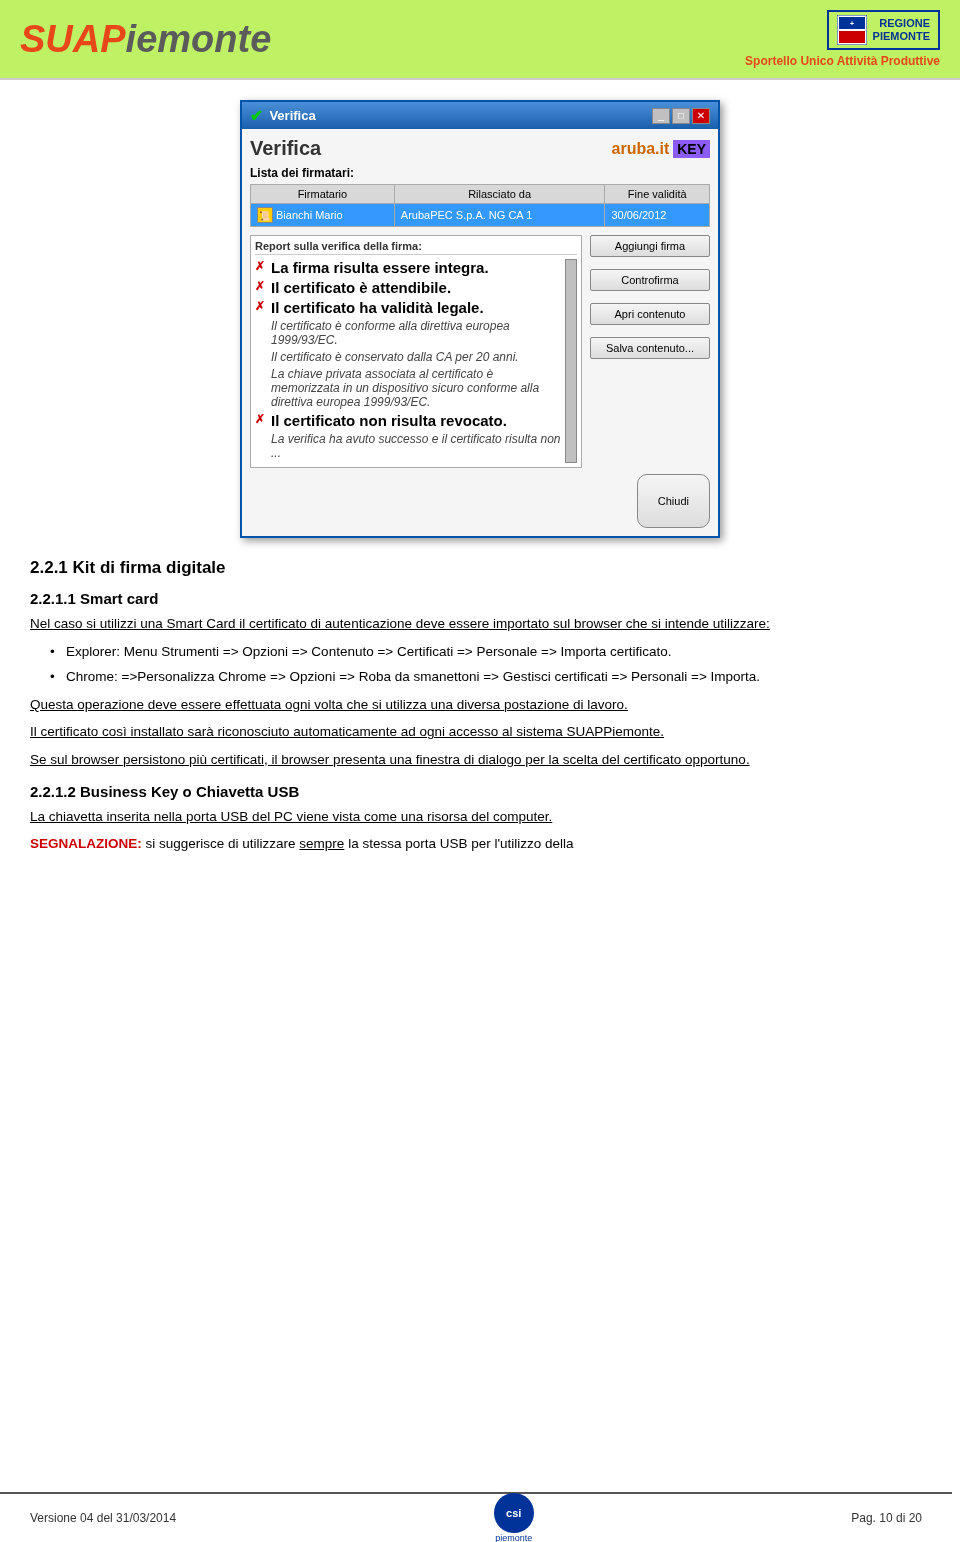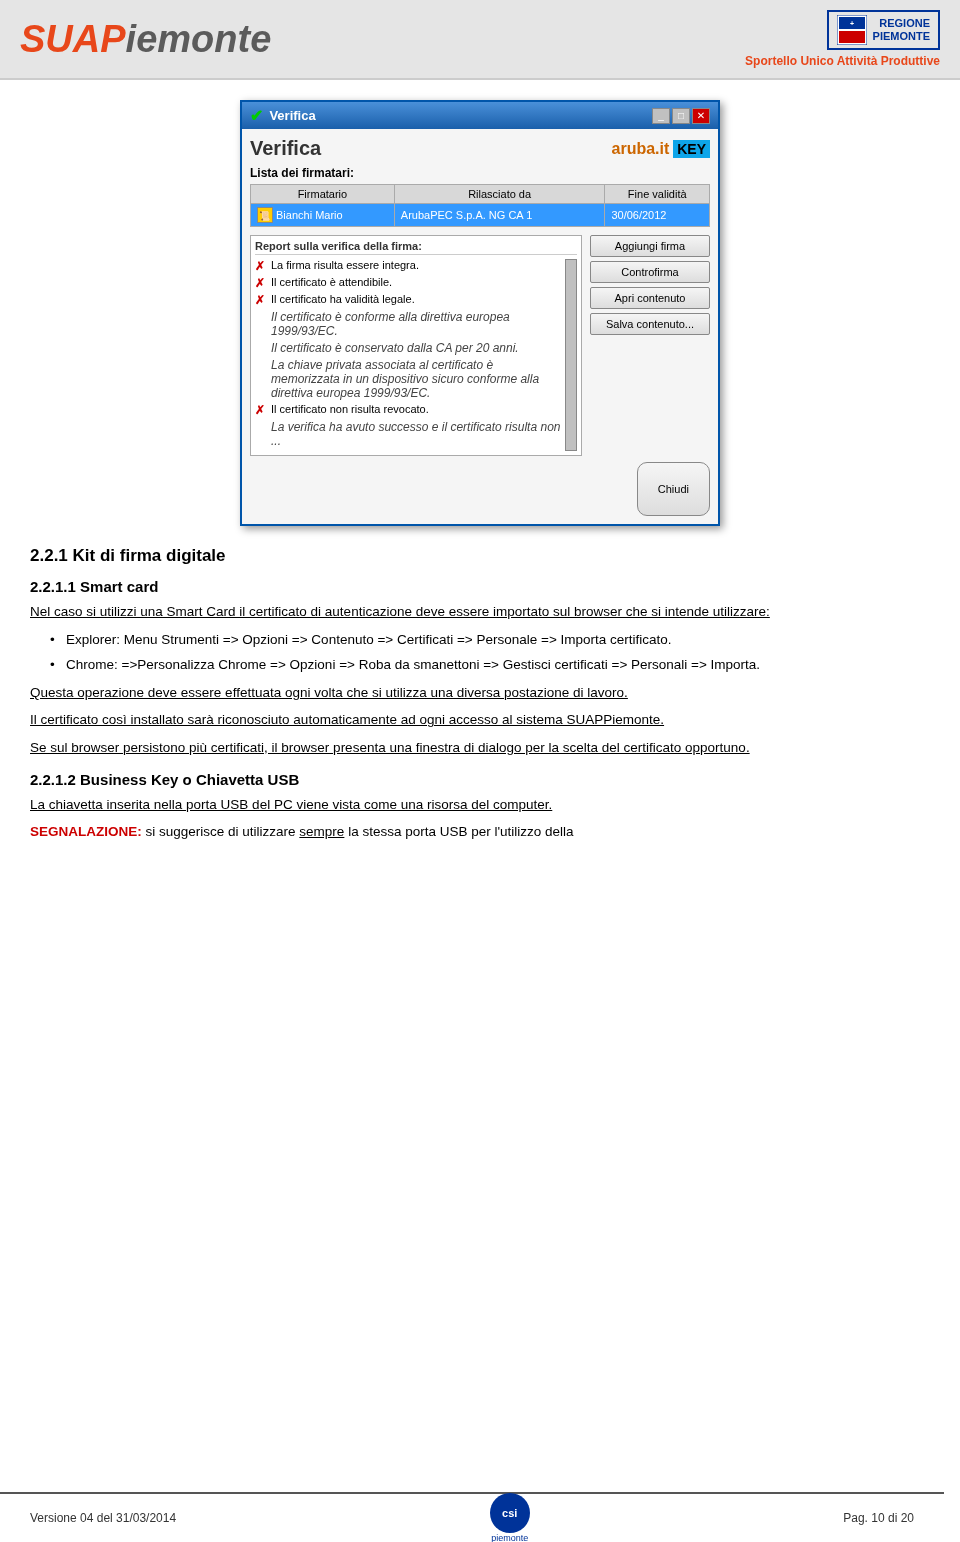--- a/index.html
+++ b/index.html
@@ -13,21 +13,21 @@
       position: relative;
     }
 
     
     .header {
       display: flex;
       align-items: center;
       justify-content: space-between;
       padding: 10px 20px;
       border-bottom: 2px solid #ccc;
-      background: #e5e5e5;
+      background: #bef264;
     }
     .suap-logo {
       font-size: 38px;
       font-weight: bold;
       font-style: italic;
     }
     .suap-logo .suap-part {
       color: #e8471a;
     }
     .suap-logo .piemonte-part {
@@ -129,21 +129,21 @@
       font-size: 20px;
       font-weight: bold;
       color: #333;
     }
     .aruba-logo {
       font-size: 16px;
       font-weight: bold;
       color: #cc6600;
     }
     .aruba-key {
-      background: #0ea5e9;
+      background: #8b5cf6;
       color: #000;
       padding: 1px 4px;
       font-weight: bold;
       font-size: 14px;
     }
     .lista-firmatari-label {
       font-size: 12px;
       font-weight: bold;
       margin-bottom: 4px;
     }
@@ -207,22 +207,22 @@
       gap: 4px;
       margin-bottom: 3px;
     }
     .report-x {
       color: #cc0000;
       font-weight: bold;
       font-size: 12px;
       min-width: 12px;
     }
     .report-bold {
-      font-size: 11px;
-      font-weight: normal;
+      font-size: 15px;
+      font-weight: bold;
       color: #000;
     }
     .report-italic {
       font-size: 12px;
       font-style: italic;
       color: #444;
     }
     .report-scroll-hint {
       width: 12px;
       background: #c0c0c0;
@@ -232,21 +232,21 @@
       display: flex;
     }
     .report-text-area {
       flex: 1;
       overflow: hidden;
     }
 
     .dialog-buttons {
       display: flex;
       flex-direction: column;
-      gap: 4px;
+      gap: 12px;
       width: 120px;
     }
     .dialog-btn {
       background: linear-gradient(to bottom, #f5f5f5, #ddd);
       border: 1px solid #888;
       padding: 4px 8px;
       font-size: 11px;
       text-align: center;
       cursor: pointer;
       border-radius: 2px;
@@ -313,21 +313,21 @@
     }
     .underline-text {
       text-decoration: underline;
     }
 
     
     .footer {
       position: absolute;
       bottom: 0;
       left: 0;
-      right: 16px;
+      right: 8px;
       height: 50px;
       border-top: 2px solid #555;
       display: flex;
       align-items: center;
       justify-content: space-between;
       padding: 0 30px;
       background: #fff;
     }
     .footer-version {
       font-size: 12px;

